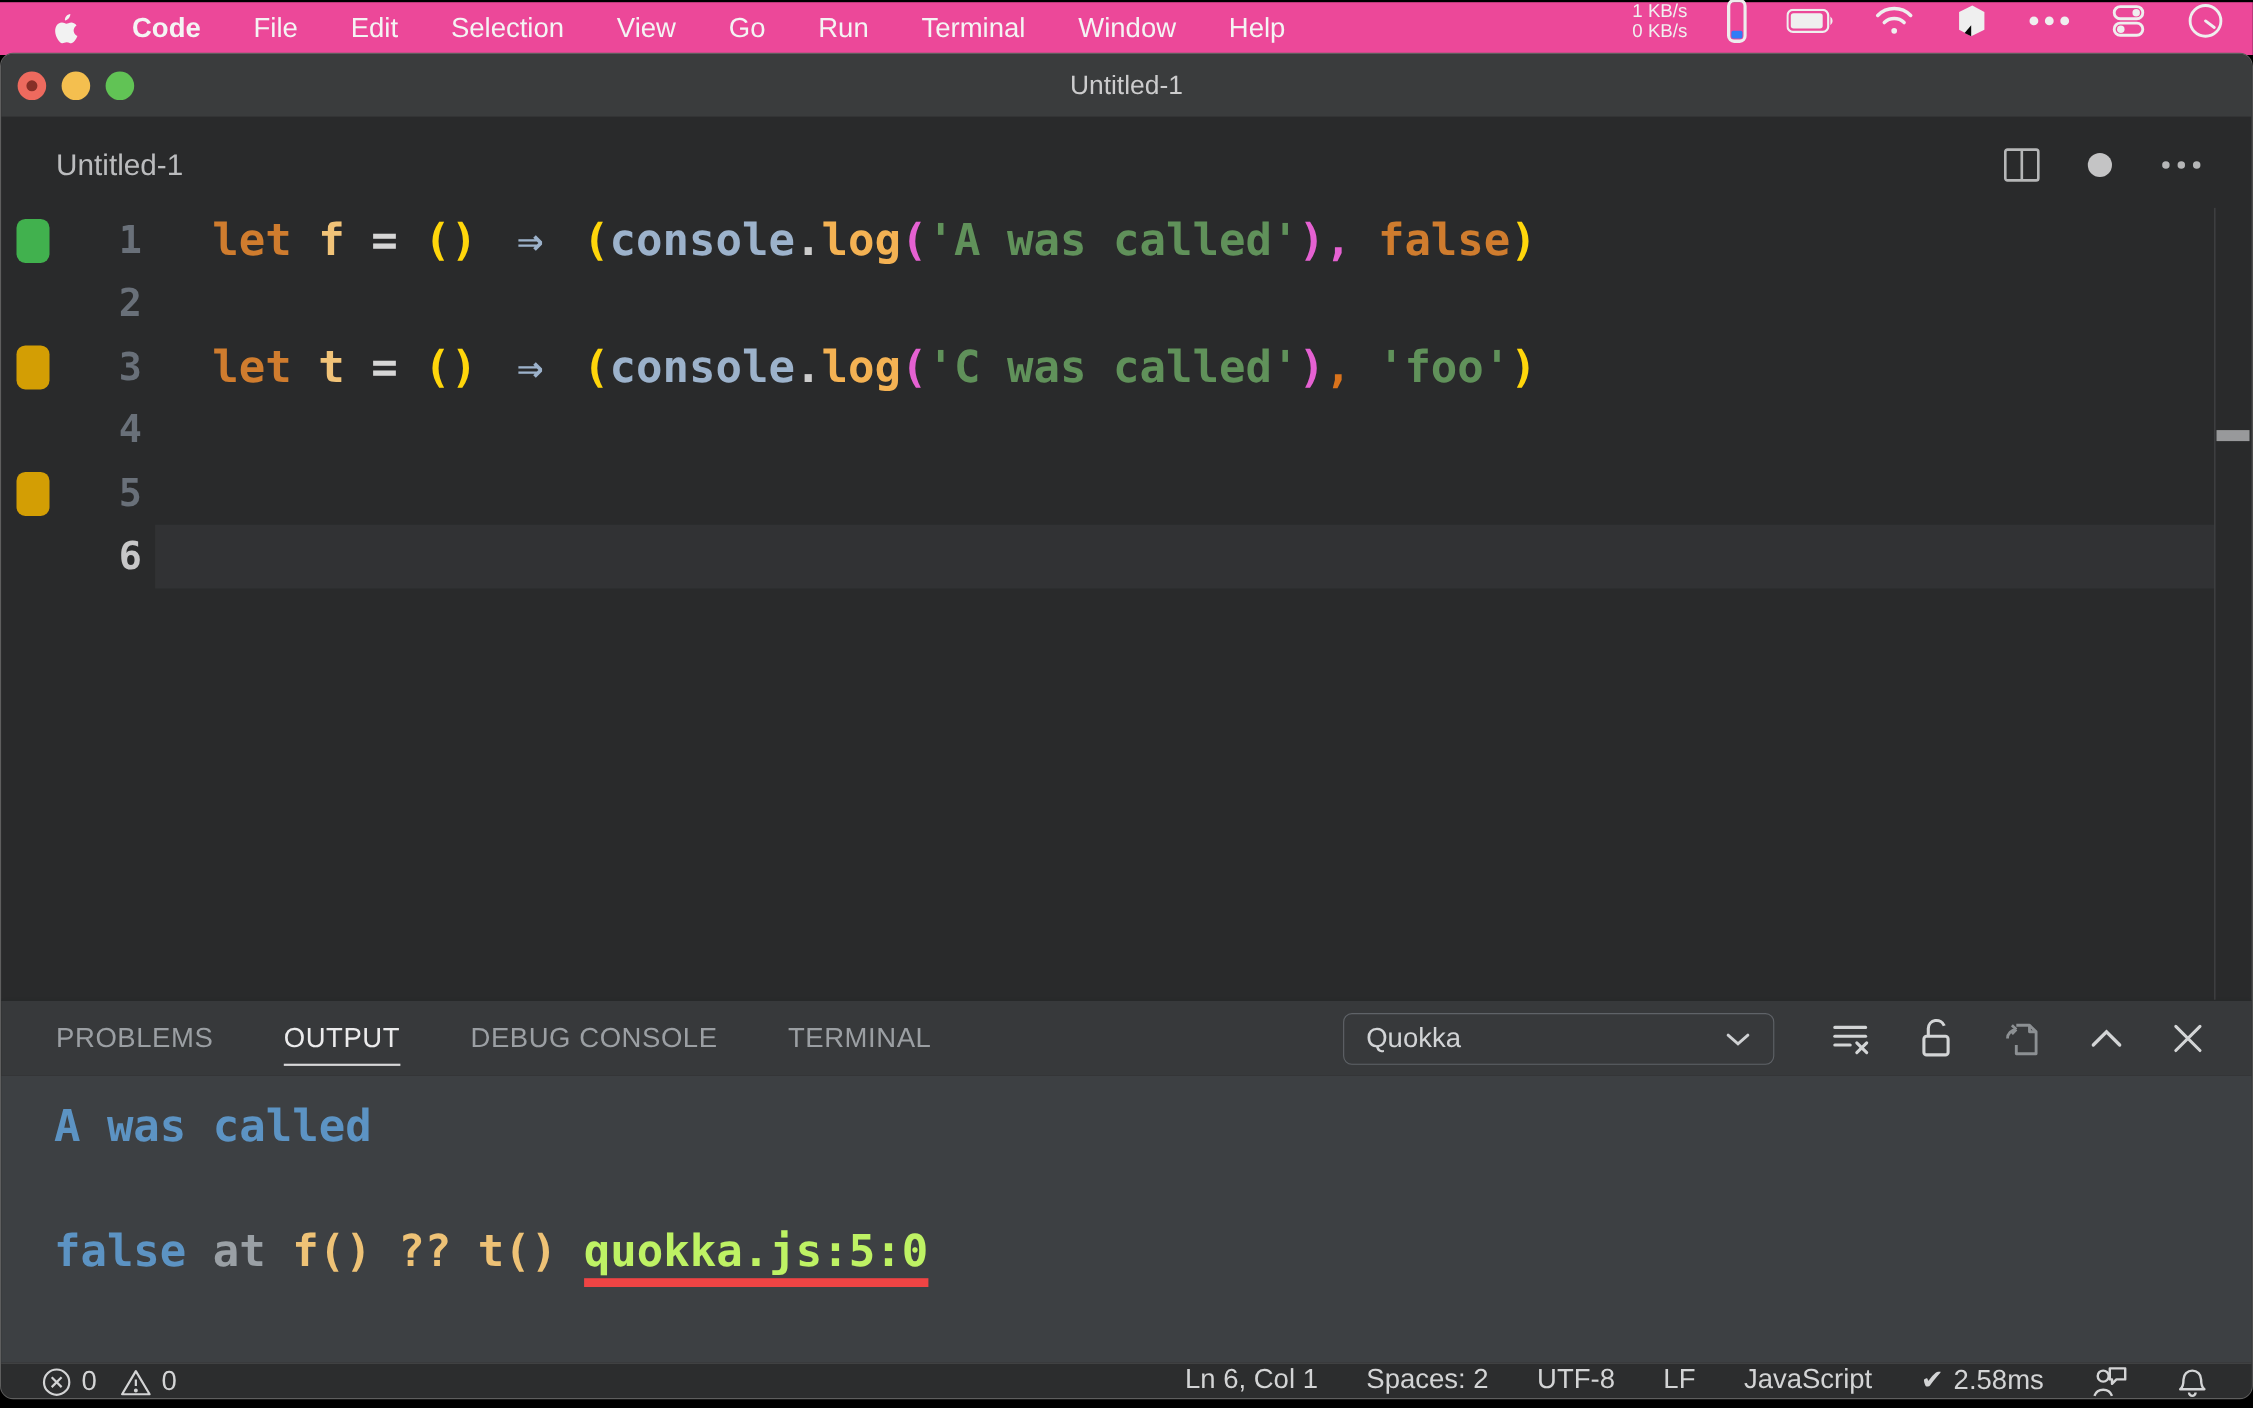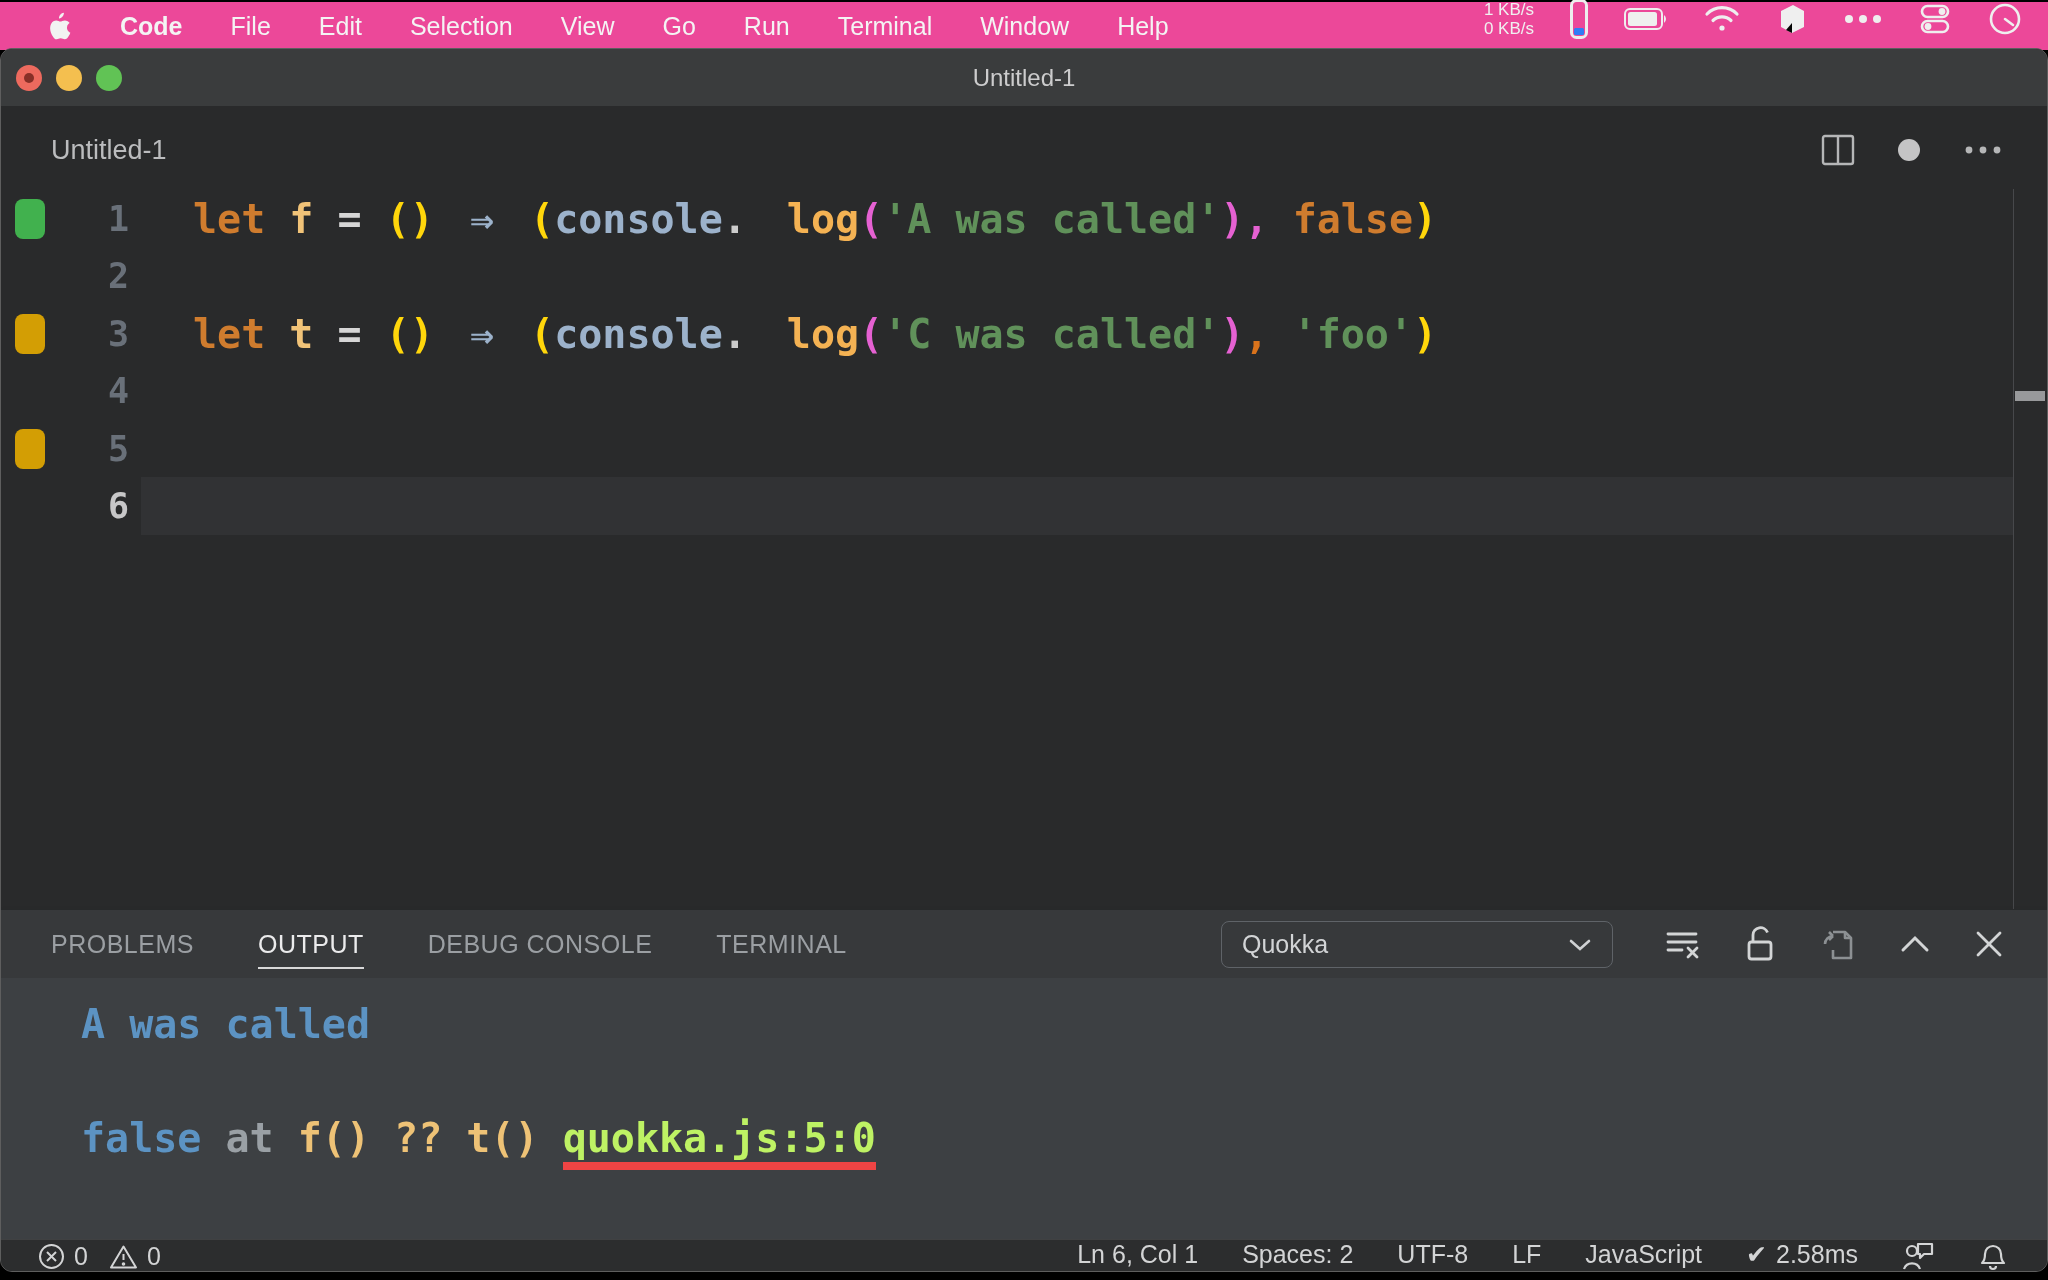--- a/index.html
+++ b/index.html
@@ -52,21 +52,21 @@
 
   .tk-pl { color:#d6d6d6; }
   .tk-kw { color:#cf7c2e; }
   .tk-vr { color:#f1c378; }
   .tk-op { color:#d6d6d6; }
   .tk-p1 { color:#ffd60b; }
   .tk-p2 { color:#e561d2; }
   .tk-ar { color:#9cb2cb; }
   .tk-bl { color:#9cb2cb; }
   .tk-dt { color:#cccccc; }
-  .tk-fn { color:#f4b253;margin-left:40px; }
+  .tk-fn { color:#f4b253; }
   .tk-st { color:#60915a; }
   .tk-cm1 { color:#e561d2; }
   .tk-cm3 { color:#d9731c; }
   .tk-cmt { color:#878d93; }
   .tk-cmt2 { color:#a6abb0; }
   .tk-w2 { display:inline-block; width:48px; text-align:center; }
 
   .overview-ruler { position:absolute; right:0; top:-5px; width:34px; height:720px;
                     border-left:1px solid #47484b; }
   .ruler-marker { position:absolute; right:2px; top:202px; width:30px; height:10px; background:#98999b; }
@@ -82,21 +82,21 @@
                        background:#d8d8d9; }
   .channel-select { position:absolute; left:1220px; top:11px; width:392px; height:47px;
                     border:1.5px solid #5f6368; border-radius:8px; display:flex; align-items:center;
                     color:#d2d4d6; font-size:25px; padding:0 20px; }
   .channel-select .chev { margin-left:auto; }
   .panel-actions { position:absolute; right:44px; top:0; height:100%; display:flex;
                    align-items:center; gap:44px; }
 
   .panel-content { position:absolute; left:0; top:929px; right:0; height:261px; background:#3d4043; }
   .output-lines { position:absolute; left:48px; top:17px; right:20px;
-                  font-family:"DejaVu Sans Mono", monospace; font-weight:bold;margin-left:32px; }
+                  font-family:"DejaVu Sans Mono", monospace; font-weight:bold; }
   .output-lines .cl-row { height:57px; }
   .output-lines .cl-code { margin-left:0; font-size:40px; }
   .tk-ob { color:#5c93c3; }
   .tk-og { color:#9aa0a5; }
   .tk-oa { color:#eec276; }
   .tk-olink { color:#bef264; border-bottom:8px solid #ef4444; padding-bottom:1px; }
 
   
   .statusbar { position:absolute; left:0; top:1190px; right:0; height:34px; background:#2c2d2e;
                border-top:1px solid #404142; color:#d3d4d5; font-size:25px; }

